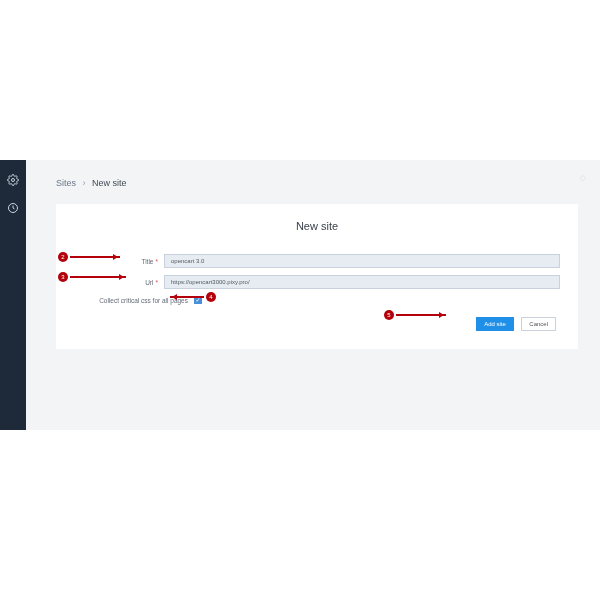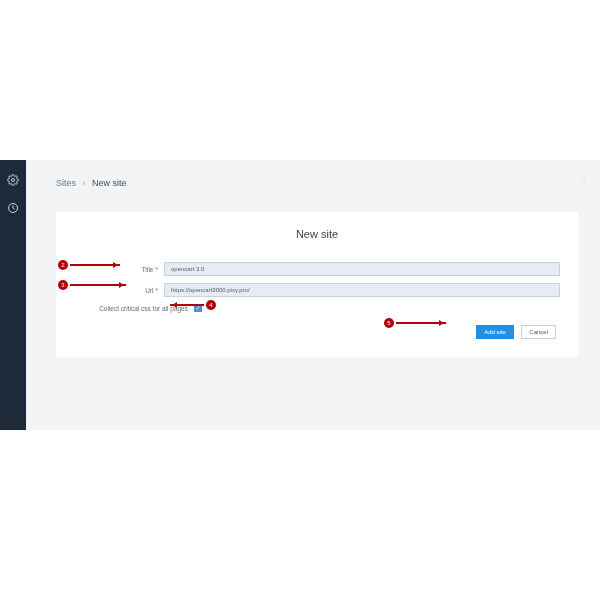--- a/index.html
+++ b/index.html
@@ -3,21 +3,21 @@
 <meta charset="utf-8">
 <style>
   * { box-sizing: border-box; margin: 0; padding: 0; }
   html, body { width: 600px; height: 600px; font-family: -apple-system, Arial, sans-serif; background: #fff; overflow: hidden; }
   .topspace { height: 160px; background: #fff; }
   .lower { display: flex; height: 270px; }
   .sidebar { width: 26px; background: #1e2a3a; padding-top: 12px; display: flex; flex-direction: column; align-items: center; gap: 10px; }
   .sidebar svg { width: 12px; height: 12px; color: #c9d3e0; }
   .main { flex: 1; background: #f2f4f6; position: relative; padding: 18px 22px 0 30px; }
   .help { position: absolute; top: 12px; right: 14px; color: #c0c6cc; font-size: 10px; }
-  .crumbs { font-size: 9px; color: #6b7785; margin-bottom: 24px; }
+  .crumbs { font-size: 9px; color: #6b7785; margin-bottom: 16px; }
   .crumbs .sep { margin: 0 4px; color: #98a2ad; }
   .crumbs .cur { color: #424b55; font-weight: 500; }
   .card { background: #fff; position: relative; padding: 16px 18px 18px; }
   .card h3 { text-align: center; font-size: 11px; font-weight: 500; color: #3a424b; margin-bottom: 22px; }
   .row { display: flex; align-items: center; margin-bottom: 7px; }
   .lab { width: 90px; text-align: right; font-size: 6.5px; color: #646c76; padding-right: 6px; }
   .ast { color: #d9534f; margin-left: 2px; }
   .inp { flex: 1; height: 14px; background: #e7ecf2; border: 1px solid #c8d1dc; font-size: 6px; padding: 0 6px; color: #505a64; display:flex; align-items:center; }
   .ck { width: 8px; height: 8px; border: 1px solid #4a90d9; background: #4a90d9; display:inline-block; position:relative; }
   .ck::after{content:"✓"; color:#fff; font-size:6px; position:absolute; top:-1px; left:0.5px;}

